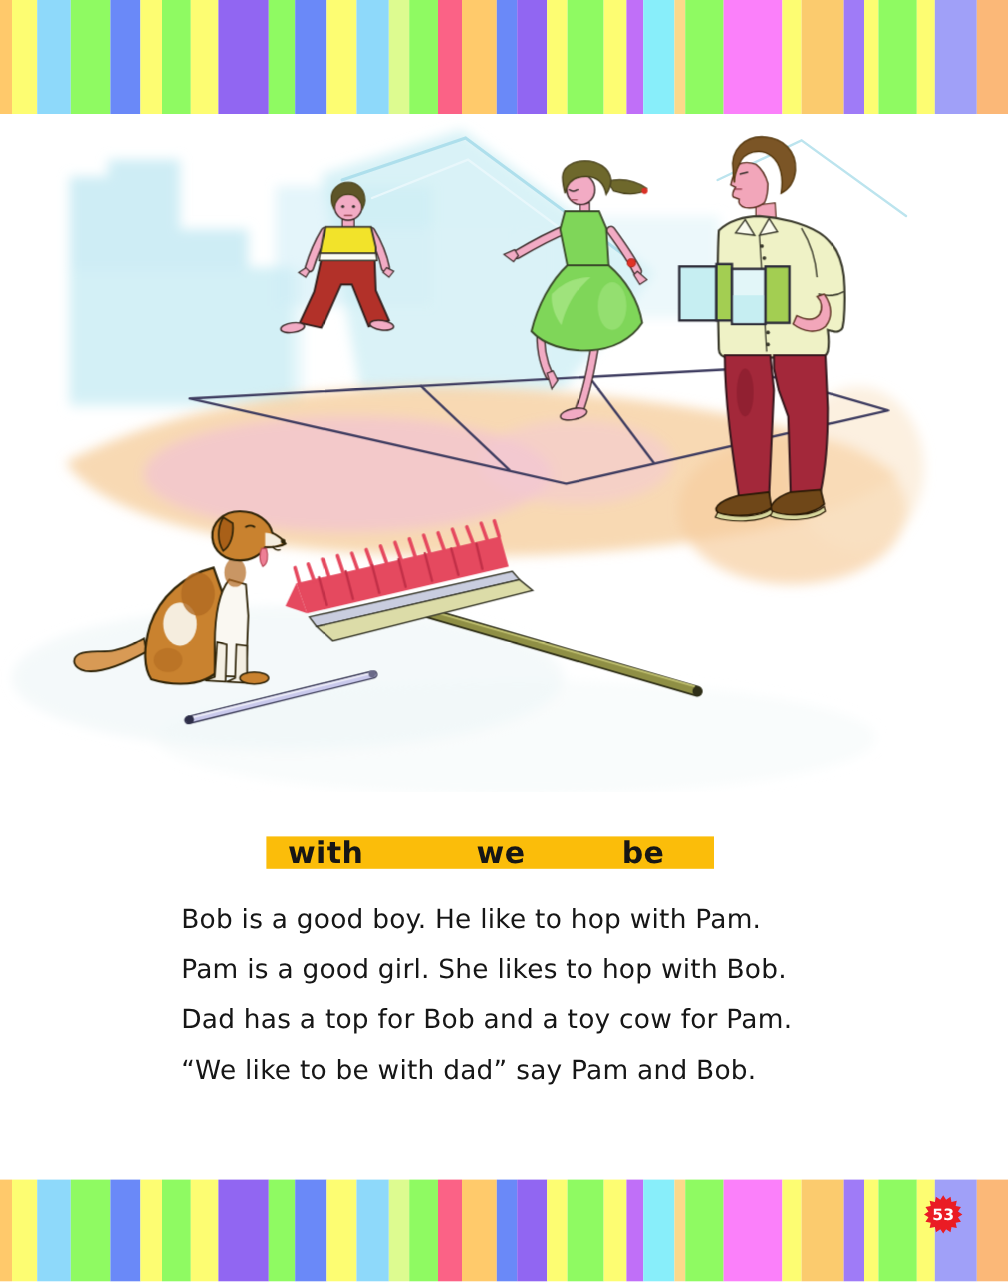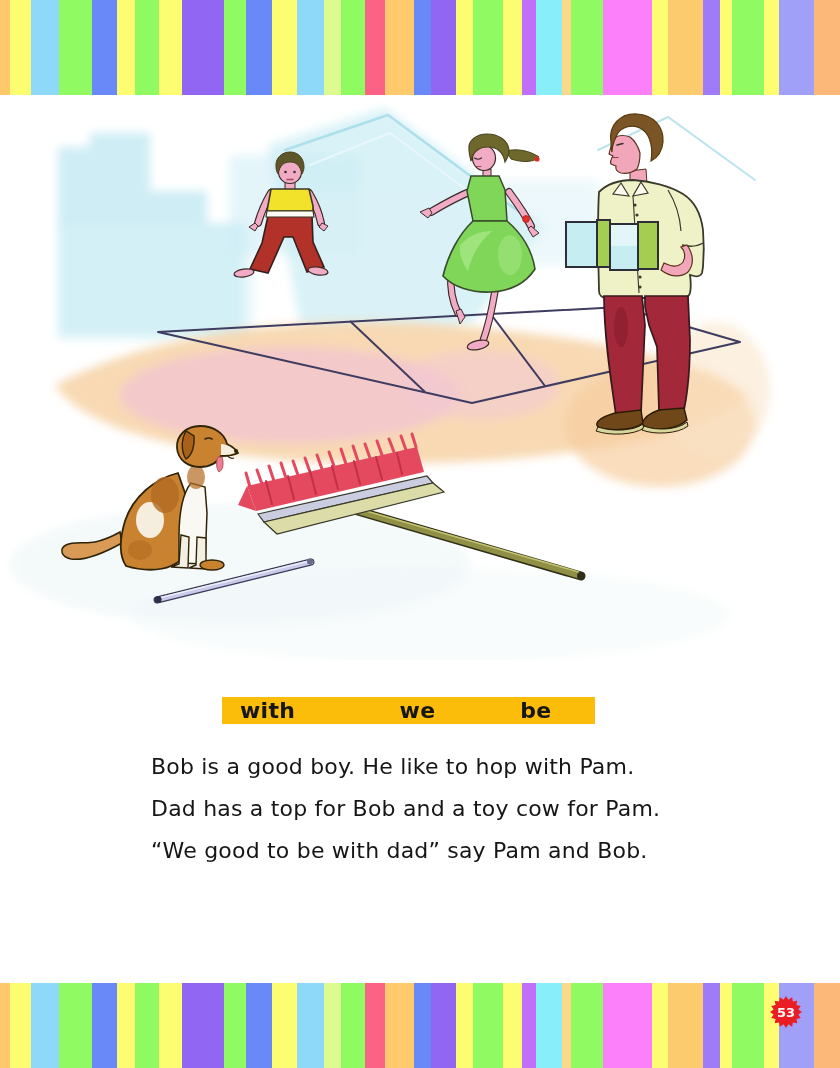--- a/index.html
+++ b/index.html
@@ -8,21 +8,21 @@
     font-family:"DejaVu Sans","Liberation Sans",sans-serif;overflow:hidden;
   }
   .stripe-band{position:absolute;left:0;width:840px;display:flex;}
   .stripe-band .stripe{height:100%;}
   #band-top{top:0;height:95px;}
   #band-bottom{top:983px;height:85px;}
   #illustration{position:absolute;left:0;top:95px;width:840px;height:565px;}
   #word-strip{
     position:absolute;left:222px;top:697px;width:373px;height:27px;
     display:flex;align-items:center;
-    font-size:22px;font-weight:600;color:#161616;letter-spacing:.3px;
+    font-size:25px;font-weight:600;color:#161616;letter-spacing:.3px;
   }
   #word-strip .cell{flex:1 1 0;text-align:center;}
   #word-strip .cell:first-child{text-align:left;padding-left:18px;}
   #story{
     position:absolute;left:151px;top:746px;width:620px;
     font-size:22px;line-height:42px;color:#161616;letter-spacing:.2px;
   }
   #page-badge{position:absolute;left:769px;top:995px;width:34px;height:34px;}
   #page-badge text{font-family:"DejaVu Sans","Liberation Sans",sans-serif;font-size:13px;font-weight:bold;}
 </style>
@@ -251,22 +251,23 @@
 </svg>
 
 <div id="word-strip" style="background: rgb(251, 189, 10);">
   <span class="cell">with</span>
   <span class="cell">we</span>
   <span class="cell">be</span>
 </div>
 
 <div id="story">
   <div>Bob is a good boy. He like to hop with Pam.</div>
+  <div>Pam is a good girl. She likes to hop with Bob.</div>
   <div>Dad has a top for Bob and a toy cow for Pam.</div>
-  <div>“We good to be with dad” say Pam and Bob.</div>
+  <div>“We like to be with dad” say Pam and Bob.</div>
 </div>
 
 <div id="band-bottom" class="stripe-band">
     <div class="stripe" style="flex: 10 0 0px; background: rgb(255, 201, 107);"></div>
     <div class="stripe" style="flex: 21 0 0px; background: rgb(253, 253, 114);"></div>
     <div class="stripe" style="flex: 27 0 0px; background: rgb(142, 217, 250);"></div>
     <div class="stripe" style="flex: 33 0 0px; background: rgb(143, 250, 98);"></div>
     <div class="stripe" style="flex: 24 0 0px; background: rgb(106, 137, 248);"></div>
     <div class="stripe" style="flex: 18 0 0px; background: rgb(253, 253, 114);"></div>
     <div class="stripe" style="flex: 24 0 0px; background: rgb(143, 250, 98);"></div>

